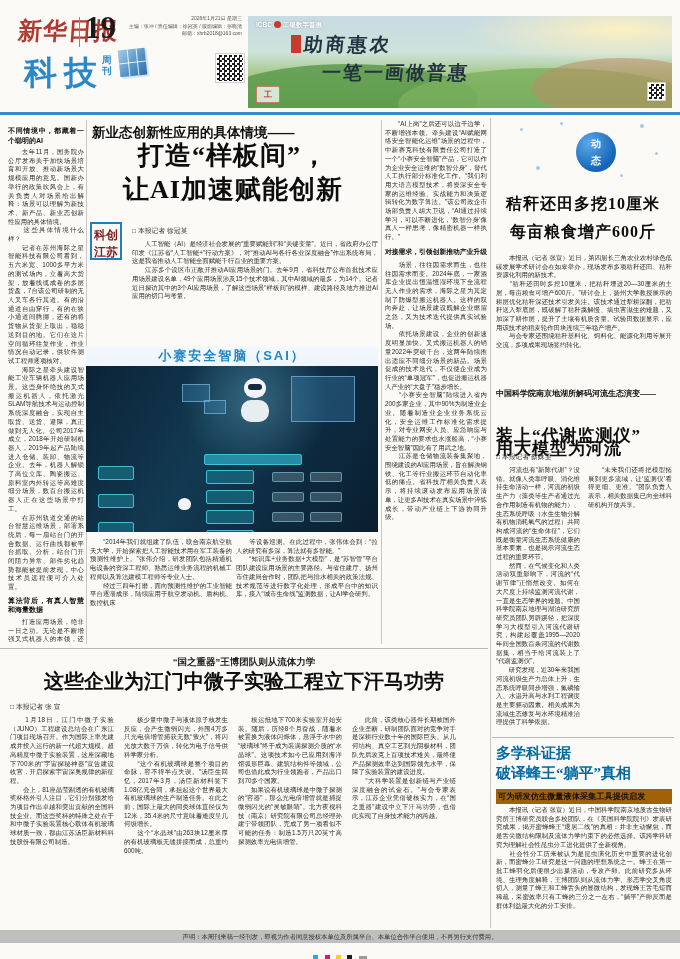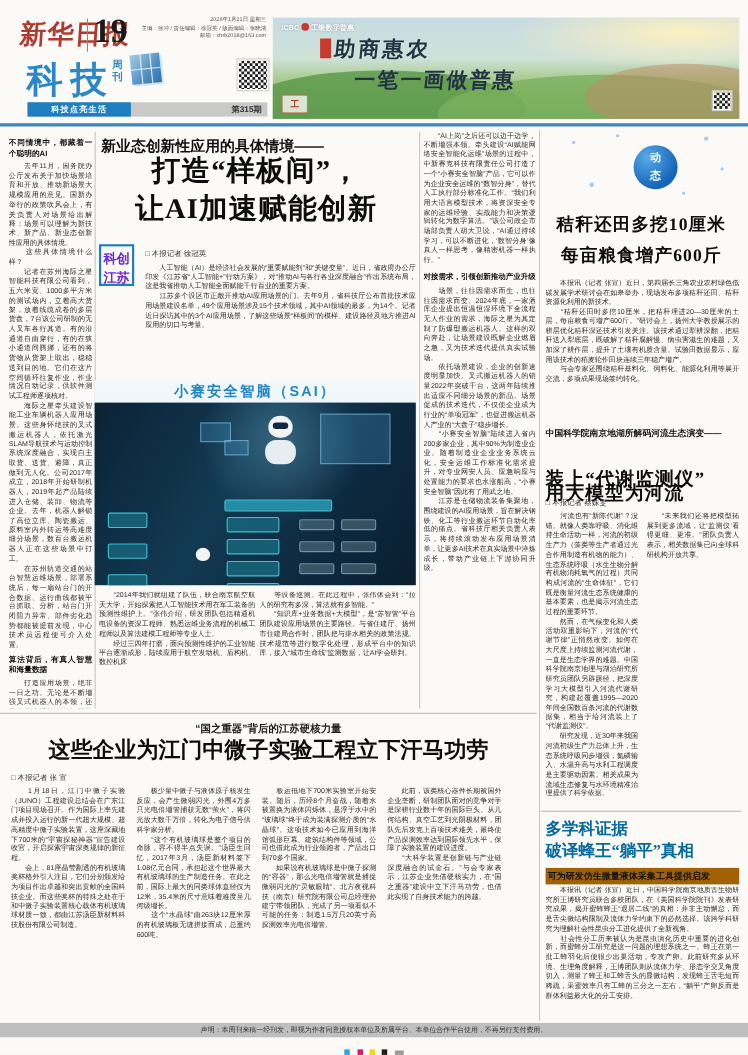--- a/index.html
+++ b/index.html
@@ -49,21 +49,21 @@
            letter-spacing:2px;transform:skewX(-6deg);}
   .seal{position:absolute;left:43px;top:19px;width:10px;height:18px;background:#c8392e;}
   .banner-emblem{position:absolute;left:8px;top:70px;width:22px;height:15px;border-radius:2px;
                  background:rgba(255,255,255,.75);border:1px solid rgba(180,60,40,.6);
                  color:#b5342c;font-size:8px;font-weight:bold;text-align:center;line-height:15px;}
   .banner-qr{position:absolute;right:7px;bottom:8px;width:15px;height:15px;}
 
   
   .main-kicker{left:92px;top:124px;width:286px;font-size:13.5px;font-weight:bold;color:#111;}
   .main-h{left:88px;width:290px;text-align:center;font-size:26px;font-weight:bold;color:#0d0d0d;letter-spacing:1px;}
-  .badge{left:90px;top:222px;width:32px;height:38px;border:2px solid #1e7fc0;color:#6d28d9;
+  .badge{left:90px;top:222px;width:32px;height:38px;border:2px solid #1e7fc0;color:#7f1d1d;
          font-size:12px;font-weight:bold;text-align:center;line-height:1.45;padding-top:3px;box-sizing:border-box;}
   .byline{font-size:6.8px;color:#333;}
 
   
   .info{left:86px;top:346px;width:292px;height:186px;background:linear-gradient(#f2f8fc,#d9e9f4);}
   .info-title{height:20px;text-align:center;font-size:13px;font-weight:bold;color:#1f86c9;
               letter-spacing:2px;line-height:20px;}
   .info-img{position:absolute;left:0;top:20px;right:0;bottom:0;overflow:hidden;
     background:
       radial-gradient(circle at 58% 22%, rgba(120,190,220,.35) 0%, rgba(120,190,220,0) 34%),
@@ -112,24 +112,20 @@
     <div>邮箱：xhrb2018@163.com</div>
   </div>
   <div class="abs section-name">科技</div>
   <div class="abs section-type">周刊</div>
   <div class="abs cube">
     <i style="left:9px;top:0;width:1px;height:27px;"></i>
     <i style="left:18px;top:0;width:1px;height:27px;"></i>
     <i style="left:0;top:13px;width:27px;height:1px;"></i>
   </div>
   <div class="abs qr" style="left:216px;top:54px;width:26px;height:26px;"></div>
-  <div class="abs tag-bar">
-    <div class="tag-blue">科技点亮生活</div>
-    <div class="issue">第315期</div>
-  </div>
   <div class="abs blue-rule"></div>
 
   <div class="abs banner">
     <div class="hill" style="left:-30px;bottom:-26px;width:260px;height:70px;background:#5d9a4c;opacity:.85;"></div>
     <div class="hill" style="left:150px;bottom:-32px;width:300px;height:72px;background:#7ab05e;opacity:.8;"></div>
     <div class="hill" style="right:-40px;bottom:-10px;width:180px;height:60px;background:rgba(190,140,100,.55);"></div>
     <div class="banner-brand"><span>ICBC</span><span class="banner-dot"></span><span>工银数字普惠</span></div>
     <div class="seal"></div>
     <div class="slogan1 serif">助商惠农</div>
     <div class="slogan2 serif">一笔一画做普惠</div>
@@ -227,21 +223,21 @@
 
   <div class="abs river-kicker">中国科学院南京地湖所解码河流生态演变——</div>
   <div class="abs river-h serif" style="top:400px;margin-top:37px;">用大模型为河流</div>
   <div class="abs river-h serif" style="top:424px;">装上“代谢监测仪”</div>
   <div class="abs byline" style="left:496px;top:452px;">□ 本报记者 蔡姝雯</div>
   <div class="abs body-text two-col" style="left:496px;top:466px;width:176px;height:266px;">　　河流也有“新陈代谢”？没错。就像人类靠呼吸、消化维持生命活动一样，河流的初级生产力（藻类等生产者通过光合作用制造有机物的能力）、生态系统呼吸（水生生物分解有机物消耗氧气的过程）共同构成河流的“生命体征”，它们既是衡量河流生态系统健康的基本要素，也是揭示河流生态过程的重要环节。
 　　然而，在气候变化和人类活动双重影响下，河流的“代谢节律”正悄然改变。如何在大尺度上持续监测河流代谢，一直是生态学界的难题。中国科学院南京地理与湖泊研究所研究员团队另辟蹊径，把深度学习大模型引入河流代谢研究，构建起覆盖1995—2020年间全国数百条河流的代谢数据集，相当于给河流装上了“代谢监测仪”。
 　　研究发现，近30年来我国河流初级生产力总体上升，生态系统呼吸同步增强，氮磷输入、水温升高与水利工程调度是主要驱动因素。相关成果为流域生态修复与水环境精准治理提供了科学依据。
 　　“未来我们还将把模型拓展到更多流域，让‘监测仪’看得更细、更准。”团队负责人表示，相关数据集已向全球科研机构开放共享。</div>
 
-  <div class="abs neut-kicker">“国之重器”背后的江苏硬核力量</div>
+  <div class="abs neut-kicker">“国之重器”王博团队则从流体力学</div>
   <div class="abs neut-h serif">这些企业为江门中微子实验工程立下汗马功劳</div>
   <div class="abs byline" style="left:10px;top:702px;">□ 本报记者 张 宣</div>
   <div class="abs body-text" style="left:10px;top:716px;width:104px;height:210px;">　　1月18日，江门中微子实验（JUNO）工程建设总结会在广东江门项目现场召开。作为国际上率先建成并投入运行的新一代超大规模、超高精度中微子实验装置，这座深藏地下700米的“宇宙探秘神器”宣告建设收官，开启探索宇宙深奥规律的新征程。
 　　会上，81座晶莹剔透的有机玻璃奖杯格外引人注目，它们分别颁发给为项目作出卓越和突出贡献的全国科技企业。而这些奖杯的特殊之处在于和中微子实验装置核心载体有机玻璃球材质一致，都由江苏汤臣新材料科技股份有限公司制造。</div>
   <div class="abs body-text" style="left:124px;top:716px;width:104px;height:210px;">　　极少量中微子与液体原子核发生反应，会产生微弱闪光，外围4万多只光电倍增管捕获无数“萤火”，将闪光放大数千万倍，转化为电子信号供科学家分析。
 　　“这个有机玻璃球是整个项目的命脉，容不得半点失误。”汤臣生回忆，2017年3月，汤臣新材料签下1.08亿元合同，承担起这个世界最大有机玻璃球的生产制造任务。在此之前，国际上最大的同类球体直径仅为12米，35.4米的尺寸意味着难度呈几何级增长。
 　　这个“水晶球”由263块12厘米厚的有机玻璃板无缝拼接而成，总重约600吨。</div>
   <div class="abs body-text" style="left:238px;top:716px;width:104px;height:210px;">　　板运抵地下700米实验室开始安装。随后，历经8个月奋战，随着水被置换为液体闪烁体，悬浮于水中的“玻璃球”终于成为装满探测介质的“水晶球”。这项技术如今已应用到海洋馆弧形巨幕、建筑结构件等领域，公司也借此成为行业领跑者，产品出口到70多个国家。
 　　如果说有机玻璃球是中微子探测的“容器”，那么光电倍增管就是捕捉微弱闪光的“灵敏眼睛”。北方夜视科技（南京）研究院有限公司总经理孙建宁带领团队，完成了另一项看似不可能的任务：制造1.5万只20英寸高探测效率光电倍增管。</div>
   <div class="abs body-text" style="left:352px;top:716px;width:104px;height:210px;">　　此前，该类核心器件长期被国外企业垄断，研制团队面对的竞争对手是深耕行业数十年的国际巨头。从几何结构、真空工艺到光阴极材料，团队先后攻克上百项技术难关，最终使产品探测效率达到国际领先水平，保障了实验装置的建设进度。

